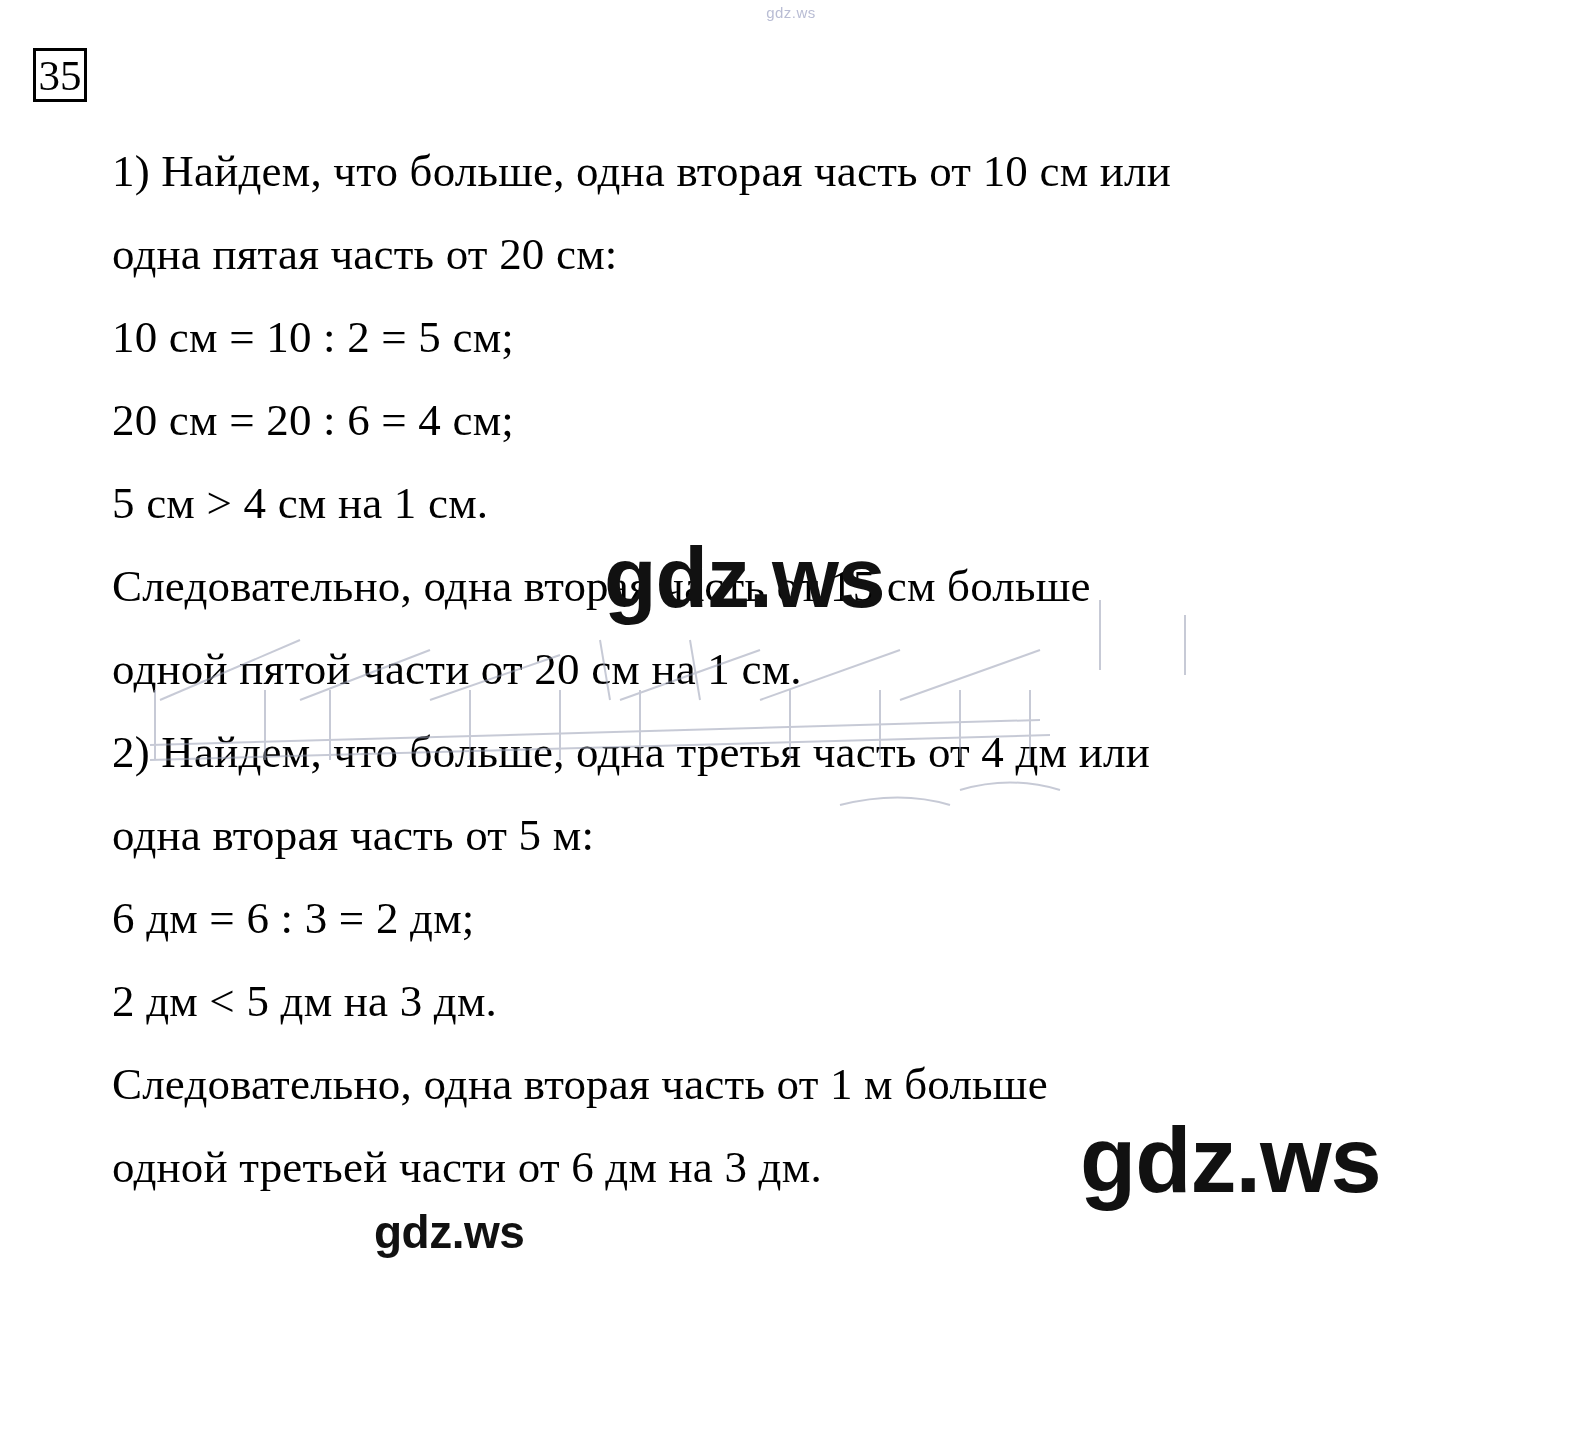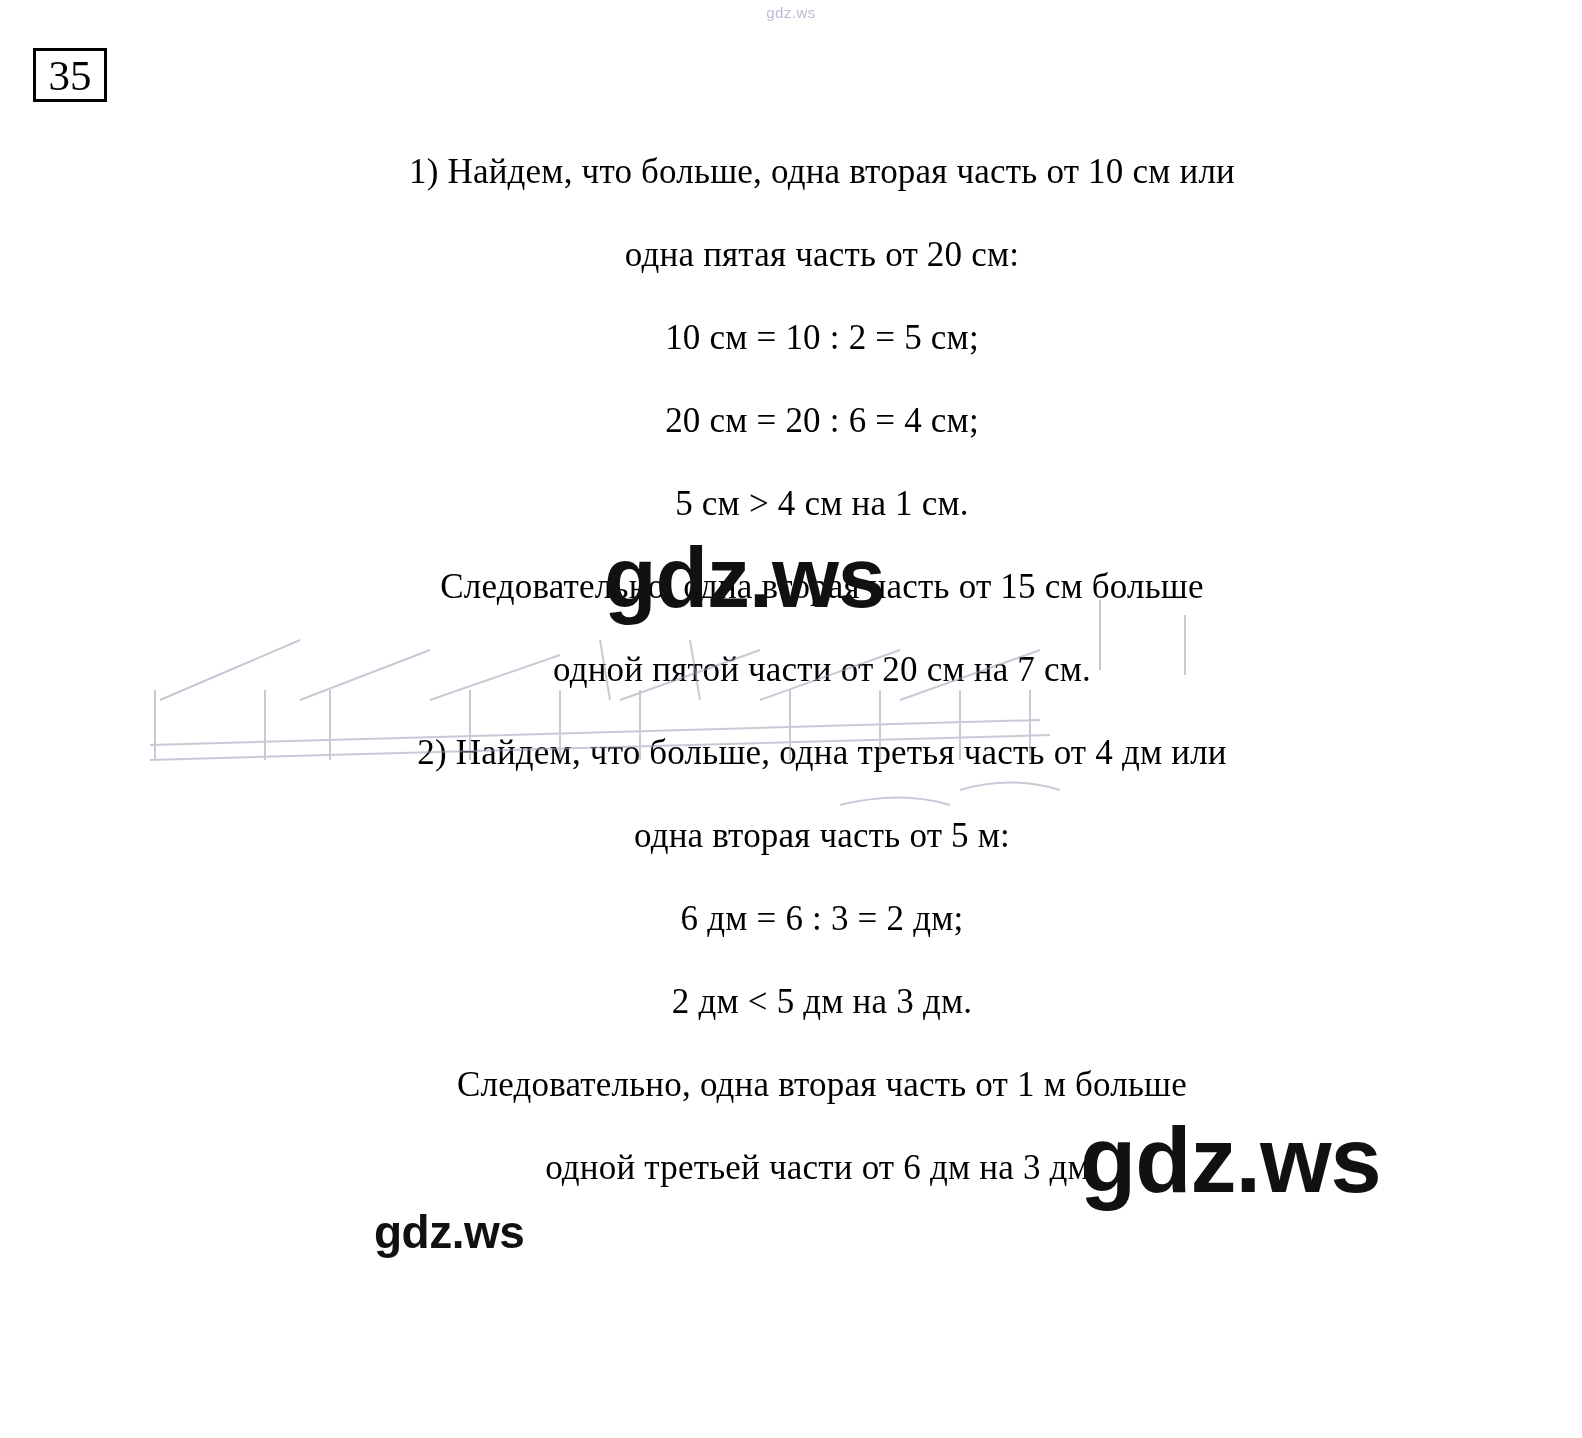--- a/index.html
+++ b/index.html
@@ -28,45 +28,44 @@
     color: #b9bdd4;
     letter-spacing: 0.5px;
     user-select: none;
   }
 
   
   .task-number {
     position: absolute;
     top: 48px;
     left: 33px;
-    width: 74px;
+    width: 54px;
     height: 54px;
     border: 3px solid #000;
     box-sizing: border-box;
     display: flex;
     align-items: center;
     justify-content: center;
     font-family: "Liberation Serif", serif;
     font-size: 43px;
     line-height: 1;
   }
 
   
   .solution {
     position: absolute;
     top: 130px;
     left: 112px;
     width: 1420px;
   }
   .line {
-    font-size: 35px;
+    font-size: 45px;
     line-height: 83px;
     white-space: pre;
     letter-spacing: 0.2px;
-    text-align: center;
   }
 
   
   .wm {
     position: absolute;
     font-family: "Liberation Sans", sans-serif;
     font-weight: bold;
     color: #111111;
     user-select: none;
     white-space: nowrap;
@@ -109,21 +108,21 @@
   <span>35</span>
 </div>
 
 <div class="solution">
   <div class="line">1) Найдем, что больше, одна вторая часть от 10 см или</div>
   <div class="line">одна пятая часть от 20 см:</div>
   <div class="line">10 см = 10 : 2 = 5 см;</div>
   <div class="line">20 см = 20 : 6 = 4 см;</div>
   <div class="line">5 см &gt; 4 см на 1 см.</div>
   <div class="line">Следовательно, одна вторая часть от 15 см больше</div>
-  <div class="line">одной пятой части от 20 см на 7 см.</div>
+  <div class="line">одной пятой части от 20 см на 1 см.</div>
   <div class="line">2) Найдем, что больше, одна третья часть от 4 дм или</div>
   <div class="line">одна вторая часть от 5 м:</div>
   <div class="line">6 дм = 6 : 3 = 2 дм;</div>
   <div class="line">2 дм &lt; 5 дм на 3 дм.</div>
   <div class="line">Следовательно, одна вторая часть от 1 м больше</div>
   <div class="line">одной третьей части от 6 дм на 3 дм.</div>
 </div>
 
 <svg class="scratch" viewBox="0 0 1582 1438" xmlns="http://www.w3.org/2000/svg">
   <g stroke="#9aa0b5" stroke-width="2" fill="none" opacity="0.55">

